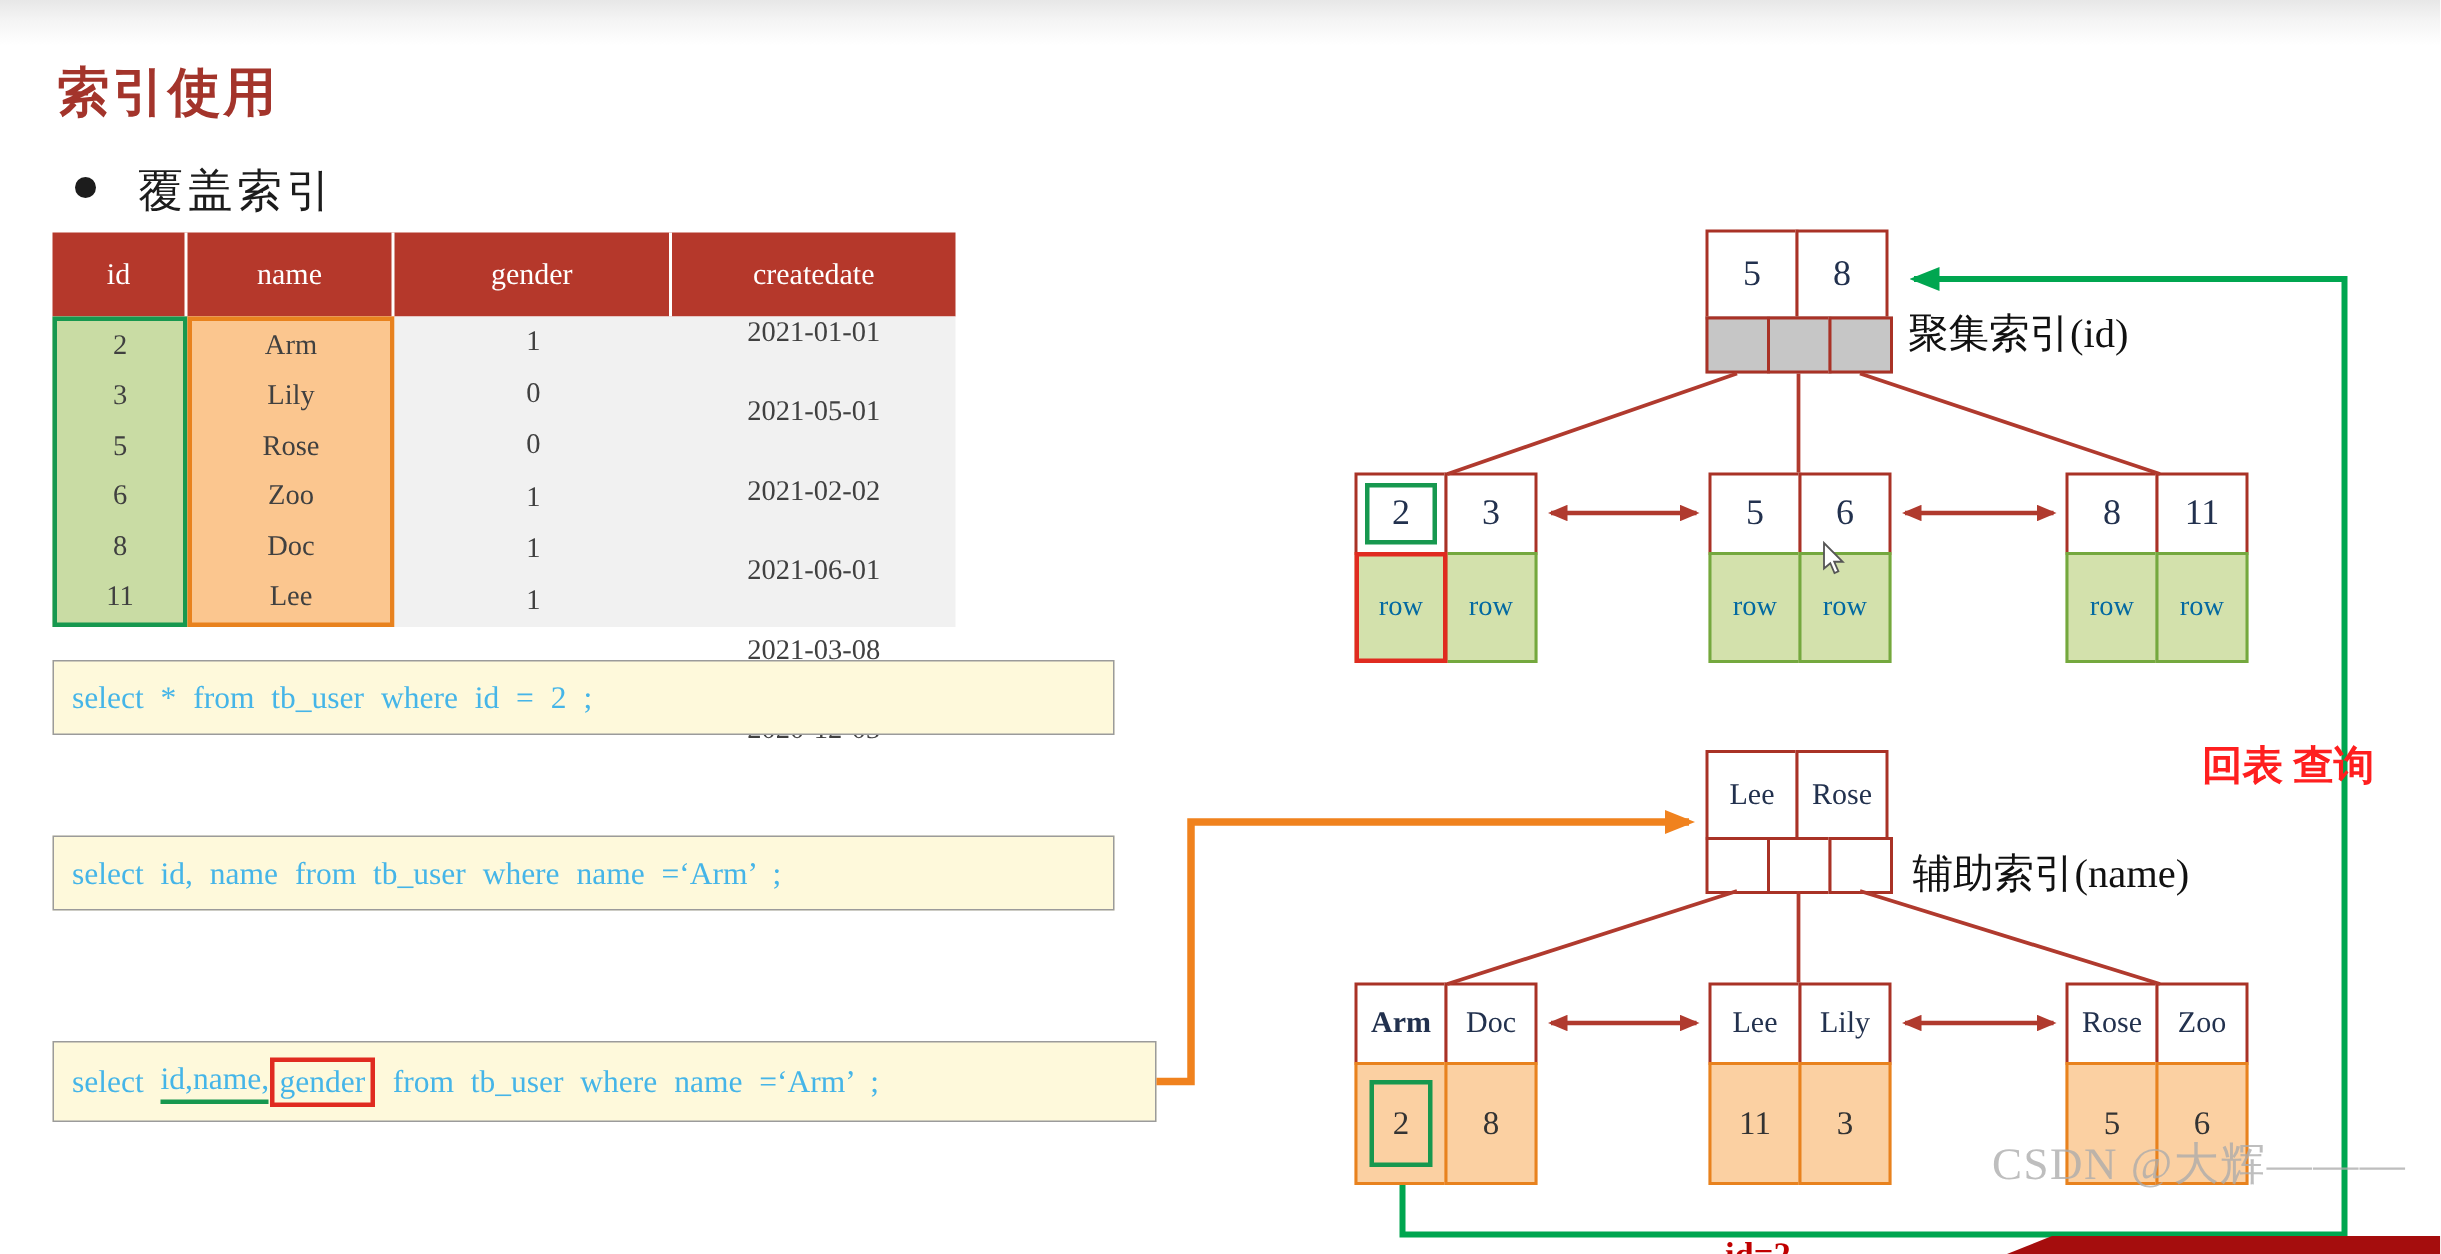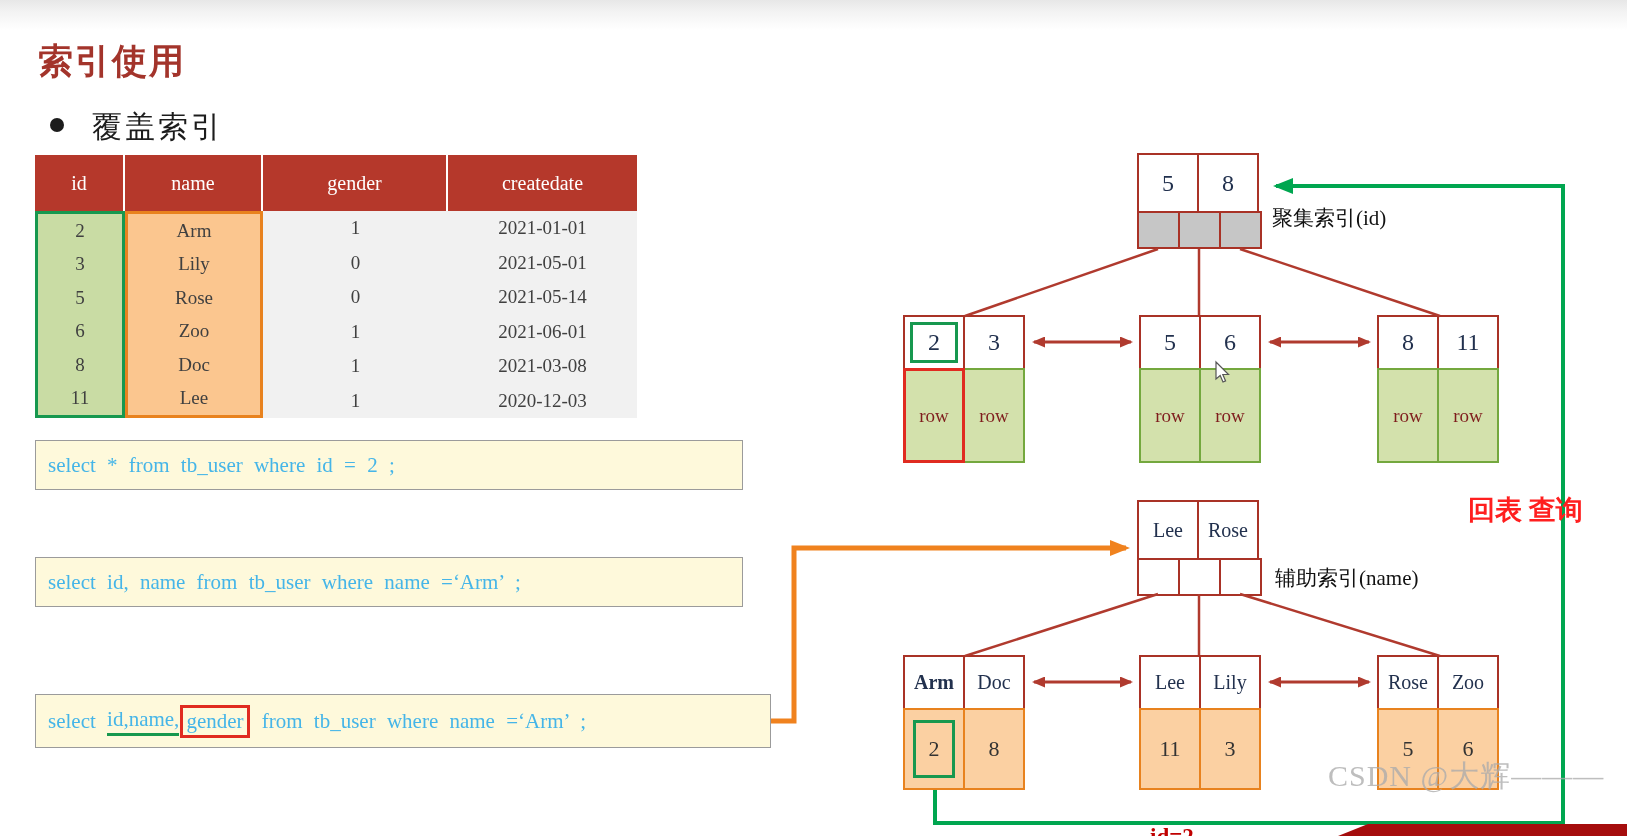--- a/index.html
+++ b/index.html
@@ -16,21 +16,21 @@
   .table-wrap{left:35px;top:155px;width:602px;height:313px;}
   .thead{position:absolute;left:0;top:0;width:602px;height:56px;display:flex;background:#B5382B;}
   .th{display:flex;align-items:center;justify-content:center;color:#fff;font-size:20px;border-right:2px solid #fff;box-sizing:border-box;}
   .th:last-child{border-right:none;}
   .tcol{position:absolute;top:56px;display:flex;flex-direction:column;box-sizing:border-box;}
   .tcol{height:207px;}
   .tcell{flex:1;display:flex;align-items:center;justify-content:center;font-size:19px;color:#404040;}
   .col-id{left:0;width:90px;background:#C9DCA4;border:3px solid #17984F;}
   .col-name{left:90px;width:138px;background:#FBC68F;border:3px solid #E8821E;}
   .col-gender{left:228px;width:185px;background:#F1F1F1;}
-  .col-date{left:413px;width:189px;background:#F1F1F1;}
+  .col-date{left:413px;width:189px;background:#F1F1F1;gap:31px;}
   
   .sql{left:35px;width:708px;height:50px;background:#FEF9DB;border:1px solid #9b9b9b;
        display:flex;align-items:center;padding-left:12px;box-sizing:border-box;
        color:#45B5E8;font-size:21px;white-space:pre;word-spacing:6px;}
   .sql-1{top:440px;}
   .sql-2{top:557px;}
   .sql-3{top:694px;height:54px;width:736px;}
   .u-green{border-bottom:3px solid #17984F;padding-bottom:1px;}
   .box-red{border:3px solid #E02B20;padding:1px 3px;margin:0 1px;}
   
@@ -38,27 +38,27 @@
   .node-row > div{margin-left:-2px;}
   .node-row > div:first-child{margin-left:0;}
   .kcell{width:62px;height:60px;background:#fff;border:2px solid #A93226;box-sizing:border-box;
          display:flex;align-items:center;justify-content:center;font-size:24px;color:#22314E;position:relative;}
   .kcell.small{height:55px;}
   .kcell.nametxt{font-size:20px;}
   .bold{font-weight:bold;}
   .pcell{width:43px;height:38px;border:2px solid #A93226;box-sizing:border-box;}
   .pcell.gray{background:#C6C6C6;}
   .pcell.white{background:#fff;}
-  .vgreen{width:62px;height:95px;background:#D3E1AC;border:2px solid #74A83E;box-sizing:border-box;
-          display:flex;align-items:center;justify-content:center;font-size:19px;color:#7f1d1d;position:relative;}
+  .vgreen{width:62px;height:74px;background:#D3E1AC;border:2px solid #74A83E;box-sizing:border-box;
+          display:flex;align-items:center;justify-content:center;font-size:19px;color:#0369a1;position:relative;}
   .vgreen.red-outline{border:3px solid #E02B20;z-index:2;}
   .vorange{width:62px;height:82px;background:#FBD0A2;border:2px solid #E8821E;box-sizing:border-box;
            display:flex;align-items:center;justify-content:center;font-size:22px;color:#333;position:relative;}
   .inner-hl{position:absolute;inset:5px;border:3px solid #17984F;pointer-events:none;}
-  .tree-label{font-size:21px;color:#111;}
+  .tree-label{font-size:27px;color:#111;}
   
   .back-table{left:1468px;top:492px;font-size:27px;font-weight:bold;color:#FF1F1F;white-space:pre;}
   .id-eq{left:1150px;top:824px;font-size:23px;font-weight:bold;color:#C00000;}
   .watermark{left:1328px;top:756px;font-size:30px;color:#ACACAC;opacity:.78;letter-spacing:1px;z-index:9;}
   svg.overlay{position:absolute;left:0;top:0;pointer-events:none;}
 </style>
 </head>
 <body>
 
 <div class="canvas">
@@ -94,21 +94,21 @@
       <div class="tcell">1</div>
       <div class="tcell">0</div>
       <div class="tcell">0</div>
       <div class="tcell">1</div>
       <div class="tcell">1</div>
       <div class="tcell">1</div>
     </div>
     <div class="tcol col-date">
       <div class="tcell">2021-01-01</div>
       <div class="tcell">2021-05-01</div>
-      <div class="tcell">2021-05-14</div>
+      <div class="tcell">2021-02-02</div>
       <div class="tcell">2021-06-01</div>
       <div class="tcell">2021-03-08</div>
       <div class="tcell">2020-12-03</div>
     </div>
   </div>
 
   <div class="abs sql sql-1">
     <span>select * from tb_user where id = 2 ;</span>
   </div>
   <div class="abs sql sql-2">

